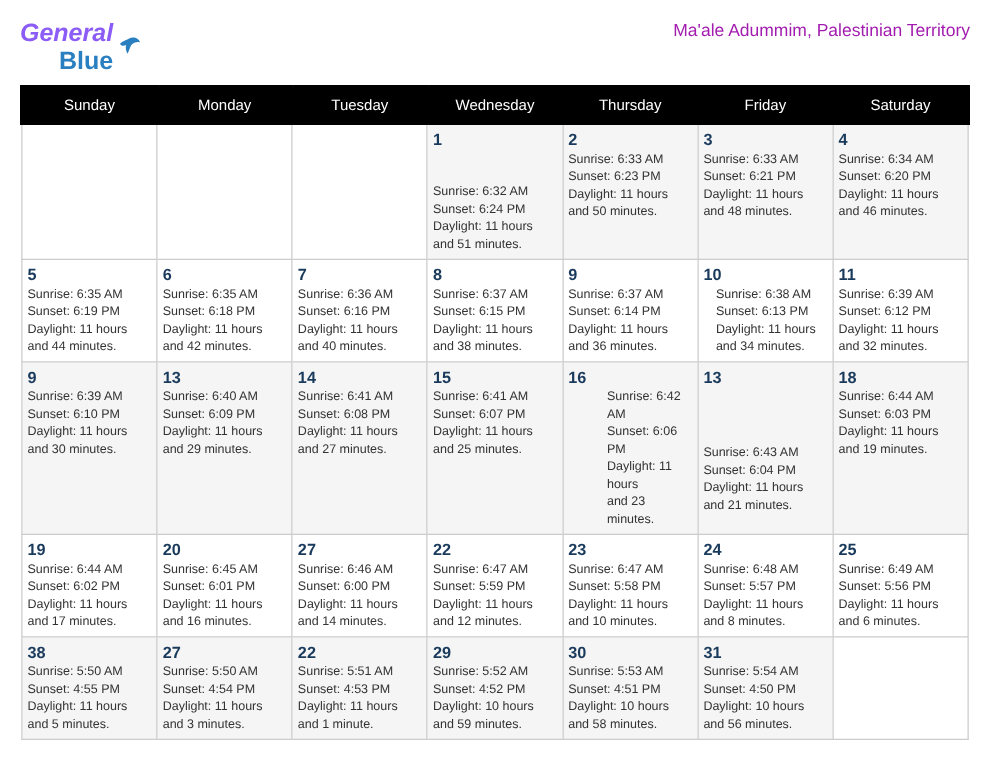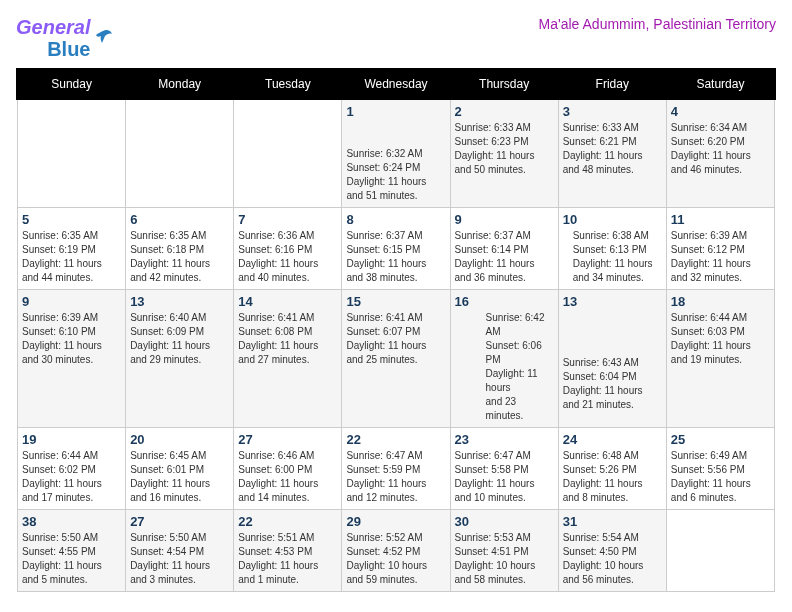--- a/index.html
+++ b/index.html
@@ -279,21 +279,21 @@
         <td>
           <span class="day-number">23</span>
           <div class="day-info" style="white-space: pre-line;">Sunrise: 6:47 AM
 Sunset: 5:58 PM
 Daylight: 11 hours
 and 10 minutes.</div>
         </td>
         <td>
           <span class="day-number">24</span>
           <div class="day-info" style="white-space: pre-line;">Sunrise: 6:48 AM
-Sunset: 5:26 PM
+Sunset: 5:57 PM
 Daylight: 11 hours
 and 8 minutes.</div>
         </td>
         <td>
           <span class="day-number">25</span>
           <div class="day-info" style="white-space: pre-line;">Sunrise: 6:49 AM
 Sunset: 5:56 PM
 Daylight: 11 hours
 and 6 minutes.</div>
         </td>

